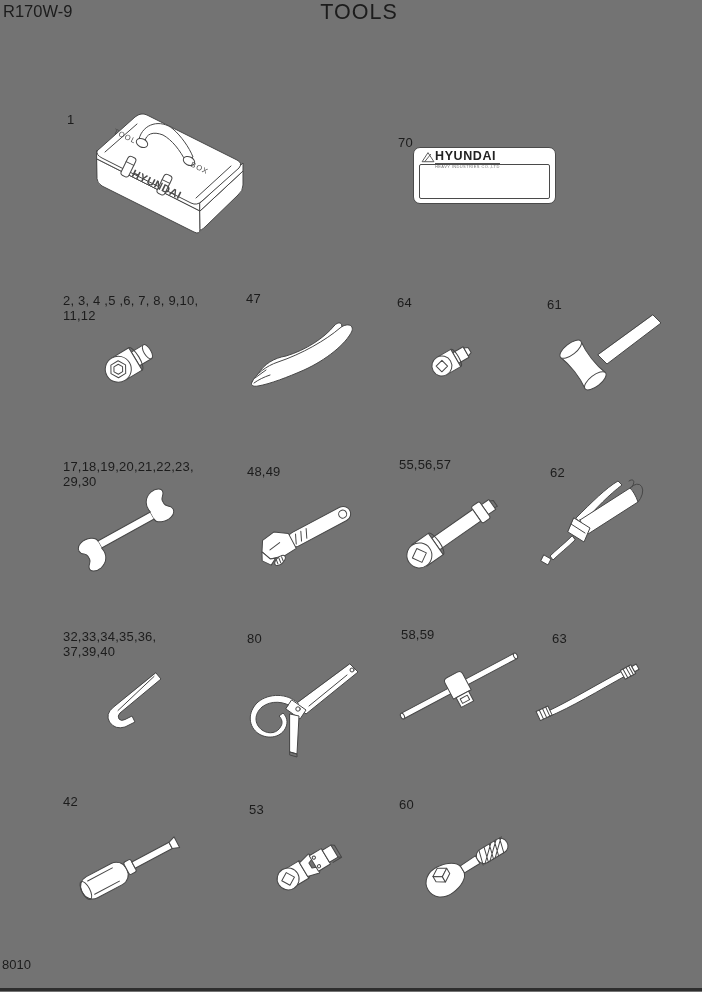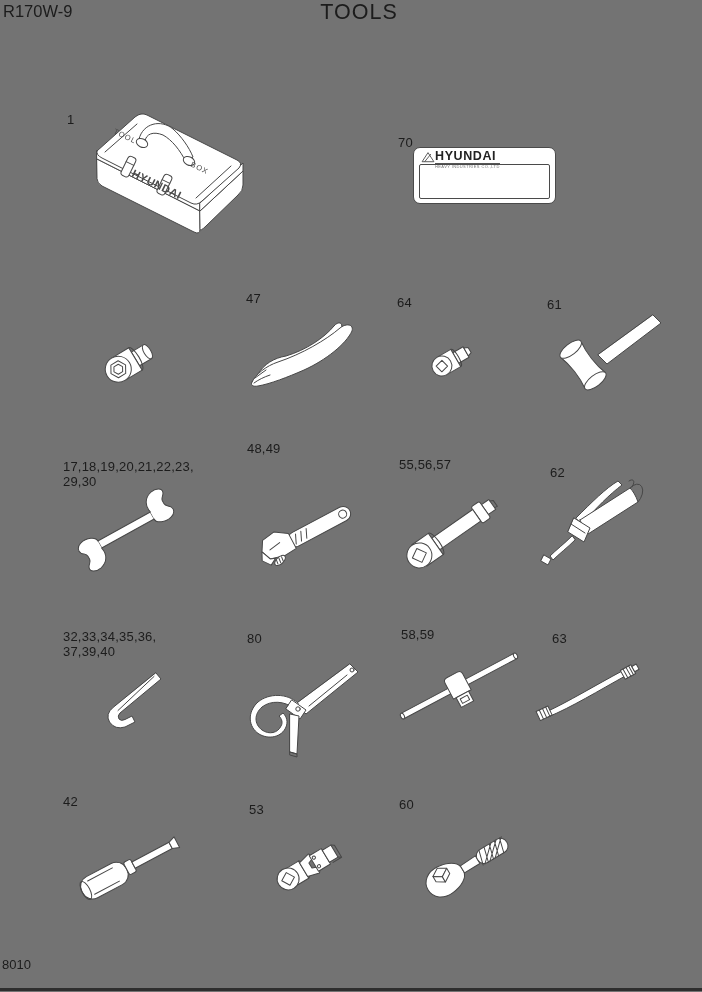--- a/index.html
+++ b/index.html
@@ -67,20 +67,22 @@
         <path class="s" d="M4.5,11.5 L11,3.5"></path>
       </svg>
       <div class="plate-brand-text">
         <span class="brand">HYUNDAI</span>
         <span class="brand-sub">HEAVY INDUSTRIES CO.,LTD</span>
       </div>
     </div>
     <div class="plate-inner"></div>
   </div>
 
+  <span class="lbl" style="left:63px;top:293px">2, 3, 4 ,5 ,6, 7, 8, 9,10,
+11,12</span>
   <svg class="fig" style="left:100px;top:333px" width="65" height="55" viewBox="0 0 65 55">
     <g transform="rotate(-31 32 28)">
       <path class="sf" d="M36,20 L50,20 L50,36 L36,36 Z"></path>
       <ellipse class="sf" cx="50" cy="28" rx="3.5" ry="8"></ellipse>
       <path class="sf" d="M16,15 L36,15 L36,41 L16,41 Z"></path>
       <path class="s" d="M36,15 A4,13 0 0 1 36,41"></path>
       <circle class="sf" cx="16" cy="28" r="13"></circle>
       <polygon class="s" points="24.5,28 20.2,35.4 11.8,35.4 7.5,28 11.8,20.6 20.2,20.6"></polygon>
       <polygon class="s" points="21,28 18.5,32.3 13.5,32.3 11,28 13.5,23.7 18.5,23.7"></polygon>
     </g>
@@ -118,21 +120,21 @@
   <span class="lbl" style="left:63px;top:459px">17,18,19,20,21,22,23,
 29,30</span>
   <svg class="fig" style="left:66px;top:488px" width="122" height="86" viewBox="0 0 122 86">
     <g transform="rotate(-29 60 42)">
       <path class="sf" d="M30,38 L90,38 L90,46 L30,46 Z"></path>
       <path class="sf" d="M90,38 C88,30 92,23 100,21 C107,19.5 112,23 110.5,27 C109.5,30 106,31 106,34 L106,37.5 C106,40 108.5,41 110.5,43.5 C112.5,46.5 111,51 106,52.5 C98,55 89.5,50.5 90,46"></path>
       <path class="sf" d="M30,46 C32,54 28,61 20,63 C13,64.5 8,61 9.5,57 C10.5,54 14,53 14,50 L14,46.5 C14,44 11.5,43 9.5,40.5 C7.5,37.5 9,33 14,31.5 C22,29 30.5,33.5 30,38"></path>
     </g>
   </svg>
 
-  <span class="lbl" style="left:247px;top:441px">48,49</span>
+  <span class="lbl" style="left:247px;top:464px">48,49</span>
   <svg class="fig" style="left:250px;top:490px" width="116" height="84" viewBox="0 0 116 84">
     <g transform="rotate(-28 58 42)">
       <rect class="sf" x="36" y="35" width="69" height="15" rx="7.5"></rect>
       <circle class="s" cx="97" cy="42.5" r="4"></circle>
       <path class="s" d="M46,38 L42,47 M52,38 L48,47 M58,38 L54,47"></path>
       <path class="sf" d="M40,34 L28,26 L14,28 L8,38 L12,48 L26,52 L40,51 Z"></path>
       <path class="s" d="M16,40 L28,38"></path>
       <path class="sf" d="M8,38 L4,46 L10,54 L17,50 L12,48 Z"></path>
       <ellipse class="sf" cx="20" cy="54" rx="6.5" ry="3.5" transform="rotate(-14 20 54)"></ellipse>
       <path class="s" d="M17,52 L16.5,56 M20,51.5 L19.5,56.5 M23,51.5 L22.5,56"></path>

